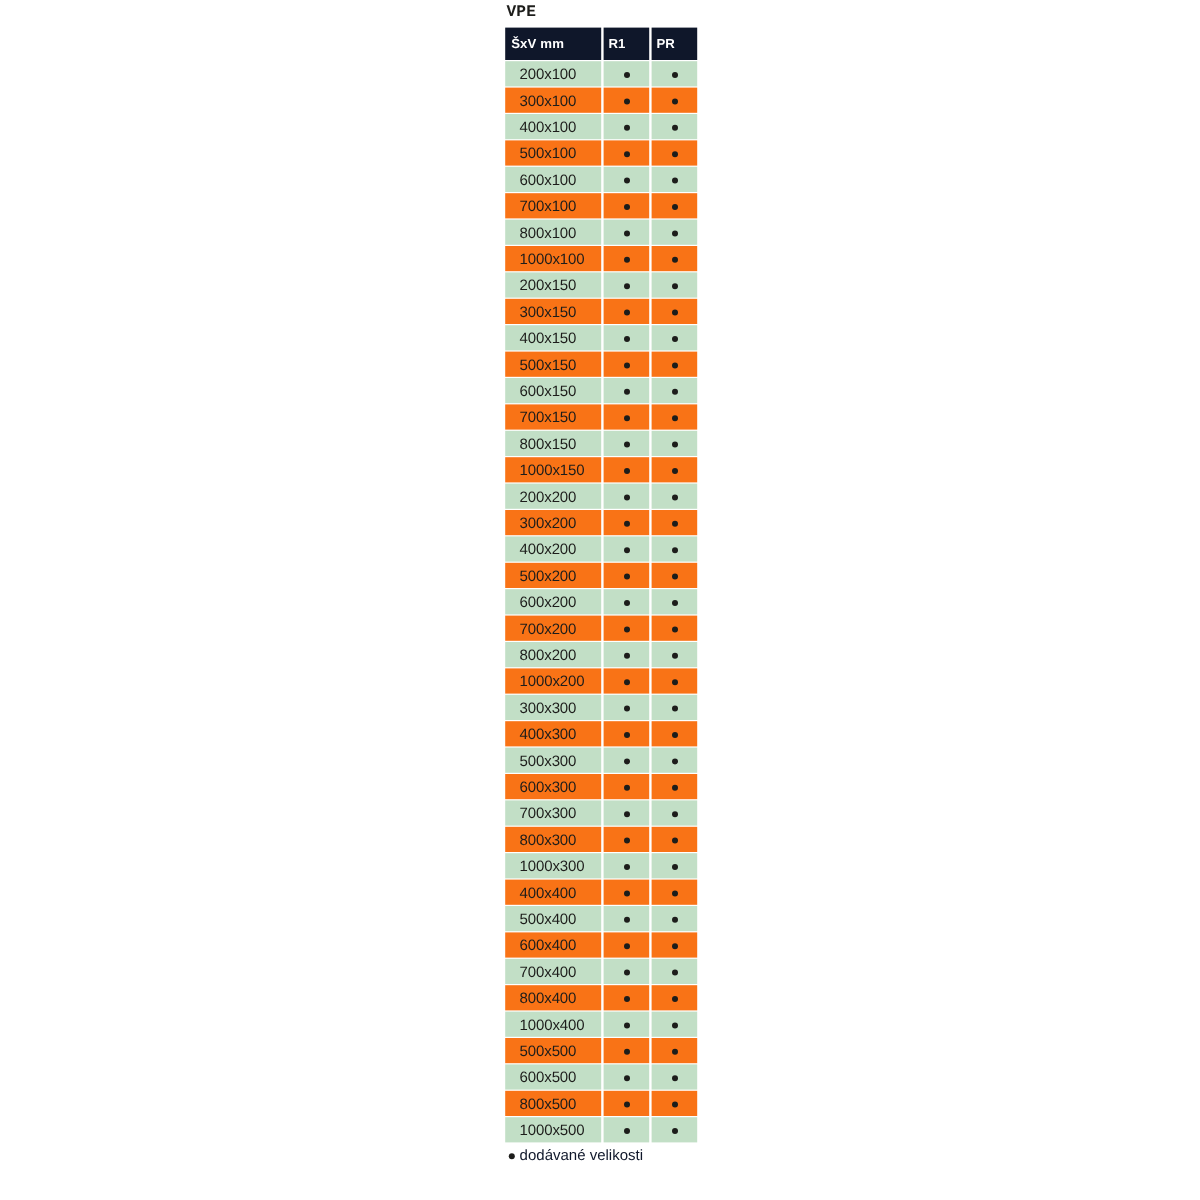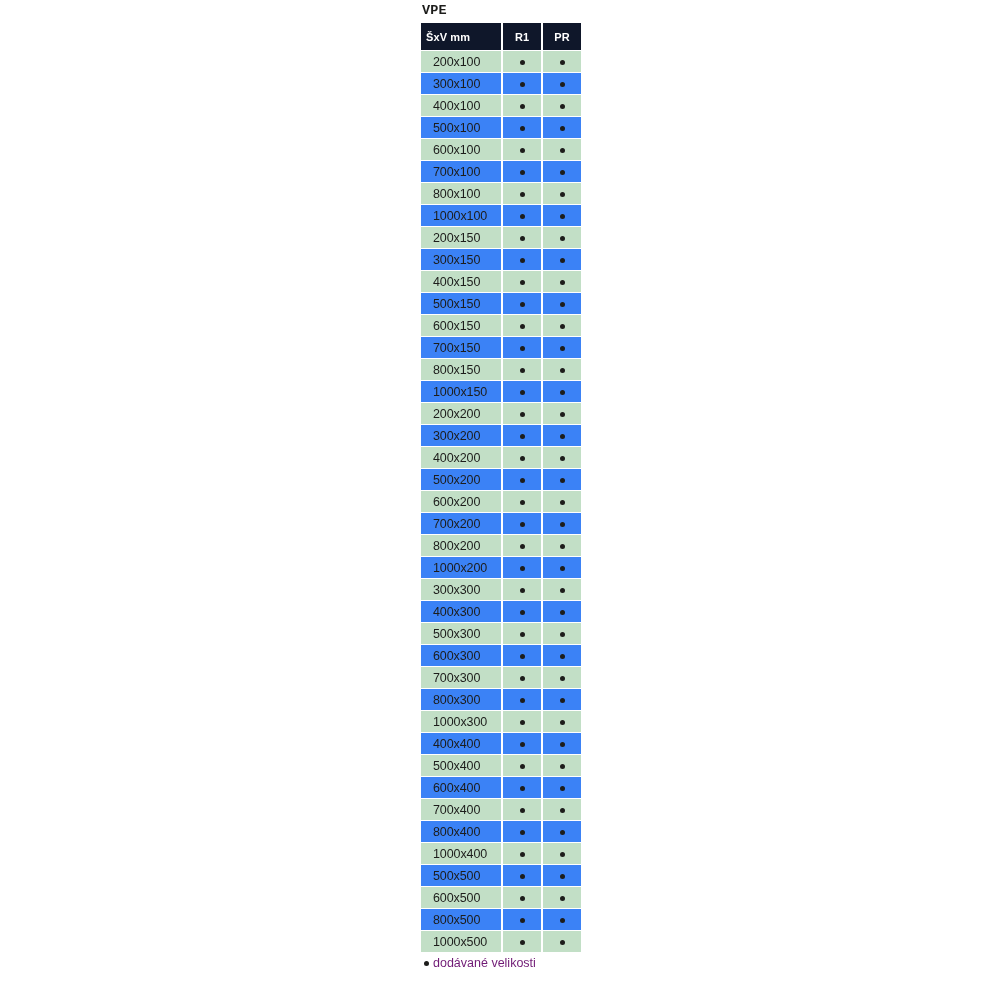--- a/index.html
+++ b/index.html
@@ -51,21 +51,21 @@
     font-weight: bold;
     height: 19px;
     padding: 4px;
     text-align: left;
     letter-spacing: 0.1px;
   }
   .vpe-table th.th-size {
     padding-left: 5px;
   }
   .vpe-table th.th-mark {
-    text-align: center;
+    text-align: left;
   }
 
   .vpe-table td {
     height: 21px;
     padding: 0;
     font-size: 12.5px;
     color: #1d1d1b;
     vertical-align: middle;
   }
 
@@ -74,37 +74,37 @@
     letter-spacing: -0.1px;
   }
   .vpe-table td.c-mark-cell {
     text-align: center;
   }
 
   tr.shaded td {
     background: #c2dfc6;
   }
   tr.plain td {
-    background: #3b82f6;
+    background: #f97316;
   }
 
   .dot {
     display: inline-block;
     width: 5px;
     height: 5px;
     border-radius: 50%;
     background: #1d1d1b;
     vertical-align: middle;
   }
 
   .footnote {
     margin-top: 3px;
     padding-left: 5px;
     font-size: 12.5px;
-    color: #701a75;
+    color: #0f172a;
     white-space: nowrap;
   }
   .footnote .dot {
     margin-right: 4px;
     margin-bottom: 1px;
   }
 </style>
 </head>
 <body>
 

